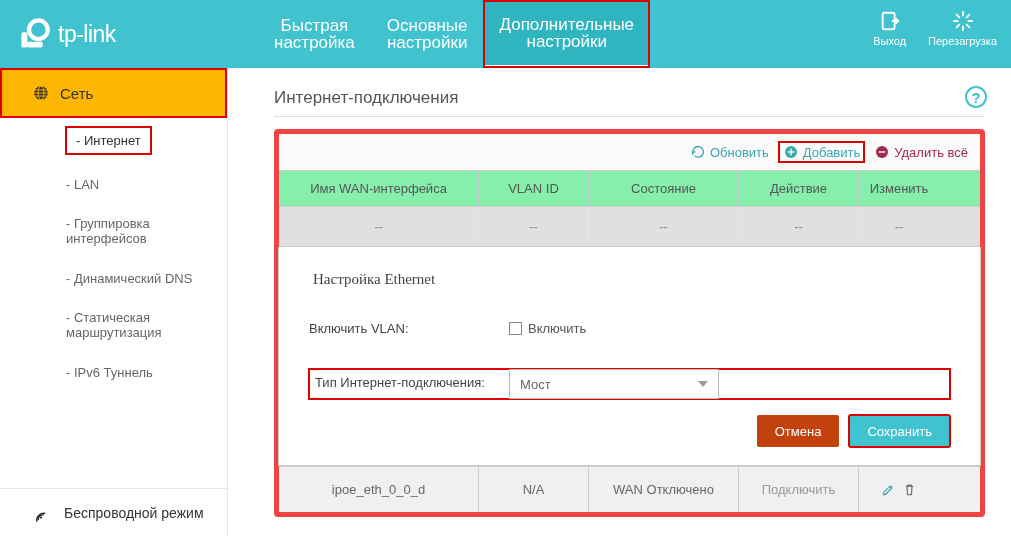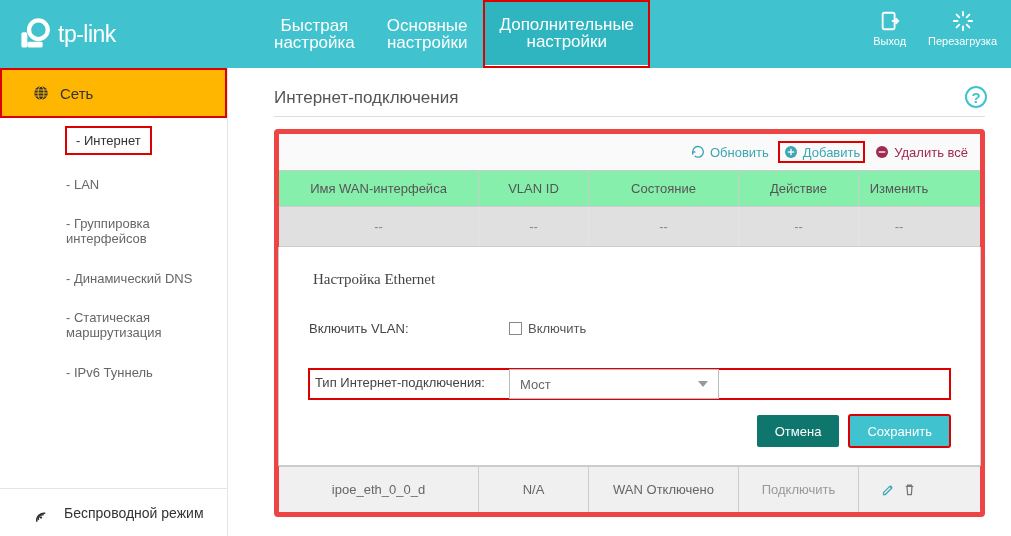--- a/index.html
+++ b/index.html
@@ -55,21 +55,21 @@
   .form-row { display: flex; align-items: flex-start; margin-bottom: 16px; font-size: 13px; margin-top: 33px; }
   .form-label { width: 200px; color: #444; }
   .form-label2 { width: 200px; color: #444; padding: 6px 0 6px 6px;}
   .select-box { width: 210px; height: 30px; border: 1px solid #bbb; background: #fff; display: flex; align-items: center; justify-content: space-between; padding: 0 10px; color: #666; cursor: pointer; position: relative; }
   .select-box .caret { width: 0; height: 0; border-left: 5px solid transparent; border-right: 5px solid transparent; border-top: 6px solid #999; }
   .checkbox-wrap { display: flex; align-items: center; gap: 6px; color: #555; }
   .checkbox { width: 13px; height: 13px; border: 1px solid #888; background: #fff; cursor: pointer; }
 
   .form-buttons { display: flex; justify-content: flex-end; gap: 10px; margin-top: 16px; }
   .btn { height: 32px; padding: 0 18px; font-size: 13px; border: none; cursor: pointer; color: #fff; border-radius: 2px; }
-  .btn.cancel { background: #0f766e; }
+  .btn.cancel { background: #c2410c; }
   .btn.save { background: #40c3ce; }
 
   .grid-foot { display: grid; grid-template-columns: 200px 110px 150px 120px 80px; text-align: center; font-size: 13px; background: #f0f0f0; border-top: 1px solid #ccc; border-radius: 0 0 4px 4px; }
   .grid-foot > div { padding: 12px 4px; border-right: 1px solid #ccc; color: #666; display: flex; align-items: center; justify-content: center; gap: 6px; }
   .grid-foot > div:last-child { border-right: none; }
   .foot-action-btn { color: #999; padding: 3px 8px; cursor: pointer; }
   .foot-icons svg { width: 15px; height: 15px; cursor: pointer; }
 
   .hilite { outline: 2px solid #d00; outline-offset: -1px; }
   .hilite-inset { outline: 2px solid #d00; outline-offset: -2px; }

